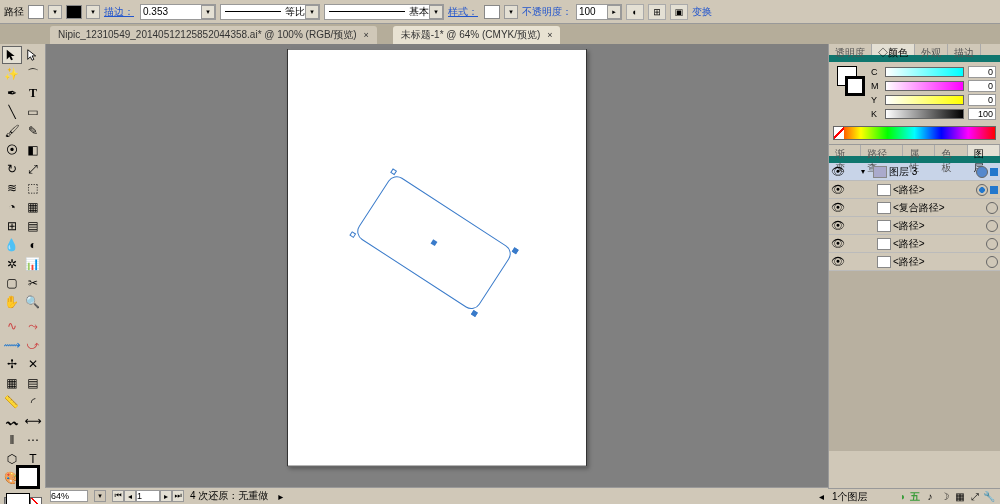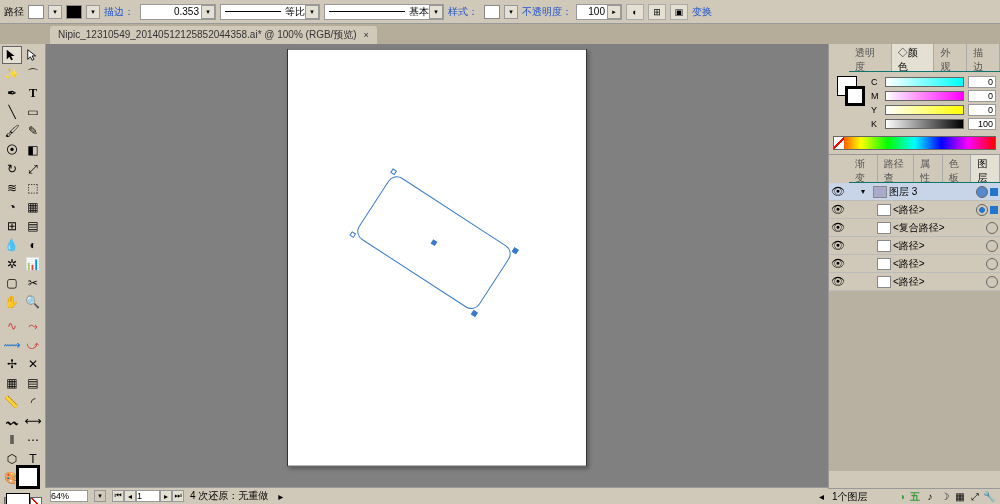--- a/index.html
+++ b/index.html
@@ -1,24 +1,24 @@
 <!DOCTYPE html>
 <html><head>
 <meta charset="utf-8">
 <style>
 * { box-sizing: border-box; margin: 0; padding: 0; font-family: "Microsoft YaHei", Arial, sans-serif; font-size: 10px; }
 body { width: 1000px; height: 504px; background: #d0c8b8; overflow: hidden; position: relative; }
 
 
 .top-toolbar { height: 24px; background: #d0c8b8; border-bottom: 1px solid #999; display: flex; align-items: center; padding: 0 4px; gap: 4px; }
-.top-toolbar .label { color: #2255cc; margin-right: 2px; }
+.top-toolbar .label { color: #2255cc; text-decoration: underline; margin-right: 2px; }
 .top-toolbar .swatch { width: 16px; height: 14px; border: 1px solid #888; background: #fff; display: inline-block; }
 .top-toolbar .swatch.black { background: #000; }
 .top-toolbar .dd { width: 14px; height: 14px; background: #e4e0d4; border: 1px solid #999; display: inline-flex; align-items: center; justify-content: center; font-size: 7px; }
-.top-toolbar input.num { width: 40px; height: 16px; border: 1px solid #999; padding: 0 2px; text-align: right; }
+.top-toolbar input.num { width: 40px; height: 16px; border: 1px solid #999; padding: 0 2px; }
 .top-toolbar .combo { display: flex; align-items: center; border: 1px solid #999; background: #fff; height: 16px; }
 .top-toolbar .combo input { border: none; height: 14px; width: 60px; padding: 0 2px; }
 .top-toolbar .icon-btn { width: 18px; height: 16px; background: #e4e0d4; border: 1px solid #aaa; display: inline-flex; align-items: center; justify-content: center; font-size: 9px; }
 .top-toolbar .link-label { color: #2255cc; cursor: pointer; }
 
 
 .doc-tabs { height: 20px; background: #b5ad9a; display: flex; align-items: flex-end; padding-left: 50px; gap: 16px; }
 .doc-tab { background: #d0c8b8; padding: 2px 8px; border-top-left-radius: 3px; border-top-right-radius: 3px; font-size: 10px; color: #333; cursor: pointer; }
 .doc-tab.active { background: #e8e2d2; }
 .doc-tab .close { margin-left: 4px; font-size: 9px; }
@@ -40,21 +40,21 @@
 .artboard { width: 300px; height: 418px; background: #fff; border: 1px solid #333; box-shadow: 2px 2px 4px rgba(0,0,0,0.3); position: relative; }
 .shape-group { position: absolute; left: 74px; top: 156px; }
 .rot-rect { transform: rotate(33deg); transform-origin: center; position: relative; }
 .rot-rect-path { width: 144px; height: 74px; border: 1px solid #3a7bca; border-radius: 10px; }
 .anchor { width: 5px; height: 5px; background: #fff; border: 1px solid #3a7bca; position: absolute; }
 .anchor.filled { background: #3a7bca; }
 .center-dot { width: 5px; height: 5px; background: #3a7bca; position: absolute; left: 50%; top: 50%; transform: translate(-50%, -50%); }
 
 
 .right-panels { position: absolute; right: 0; top: 44px; width: 172px; bottom: 16px; background: #d0c8b8; border-left: 1px solid #999; }
-.panel-tabs { height: 28px; background: #d0c8b8; display: flex; border-bottom: 1px solid #0f766e; margin-left: 20px; }
+.panel-tabs { height: 18px; background: #d0c8b8; display: flex; border-bottom: 7px solid #0f766e; }
 .panel-tab { padding: 2px 6px; font-size: 10px; color: #555; cursor: pointer; border-right: 1px solid #aaa; }
 .panel-tab.active { background: #e4e0d4; color: #000; }
 .color-panel { padding: 4px; background: #d0c8b8; border-bottom: 1px solid #999; }
 .cmyk-row { display: flex; align-items: center; gap: 4px; margin-bottom: 2px; }
 .cmyk-row .lbl { width: 10px; font-size: 9px; }
 .cmyk-row .slider { flex: 1; height: 10px; background: linear-gradient(to right, #fff, #000); border: 1px solid #666; position: relative; }
 .cmyk-row .slider.c { background: linear-gradient(to right, #fff, #0ff); }
 .cmyk-row .slider.m { background: linear-gradient(to right, #fff, #f0f); }
 .cmyk-row .slider.y { background: linear-gradient(to right, #fff, #ff0); }
 .cmyk-row .val { width: 28px; height: 12px; border: 1px solid #999; background: #fff; font-size: 9px; text-align: right; padding-right: 2px; }
@@ -124,20 +124,24 @@
   <span class="icon-btn">⊞</span>
   <span class="icon-btn">▣</span>
   <span class="link-label">变换</span>
 </div>
 
 <div class="doc-tabs">
   <div class="doc-tab">
     <span>Nipic_12310549_20140512125852044358.ai* @ 100% (RGB/预览)</span>
     <span class="close">×</span>
   </div>
+  <div class="doc-tab active">
+    <span>未标题-1* @ 64% (CMYK/预览)</span>
+    <span class="close">×</span>
+  </div>
 </div>
 
 <div class="tool-panel">
   <div class="tool-grid">
     <div class="tool-btn selected">
         <svg class="ico" viewBox="0 0 16 16">
           <path d="M2 2 L2 13 L5 10 L7 14 L9 13 L7 9 L11 9 Z" fill="#000"></path>
         </svg>
       </div>
     <div class="tool-btn">

